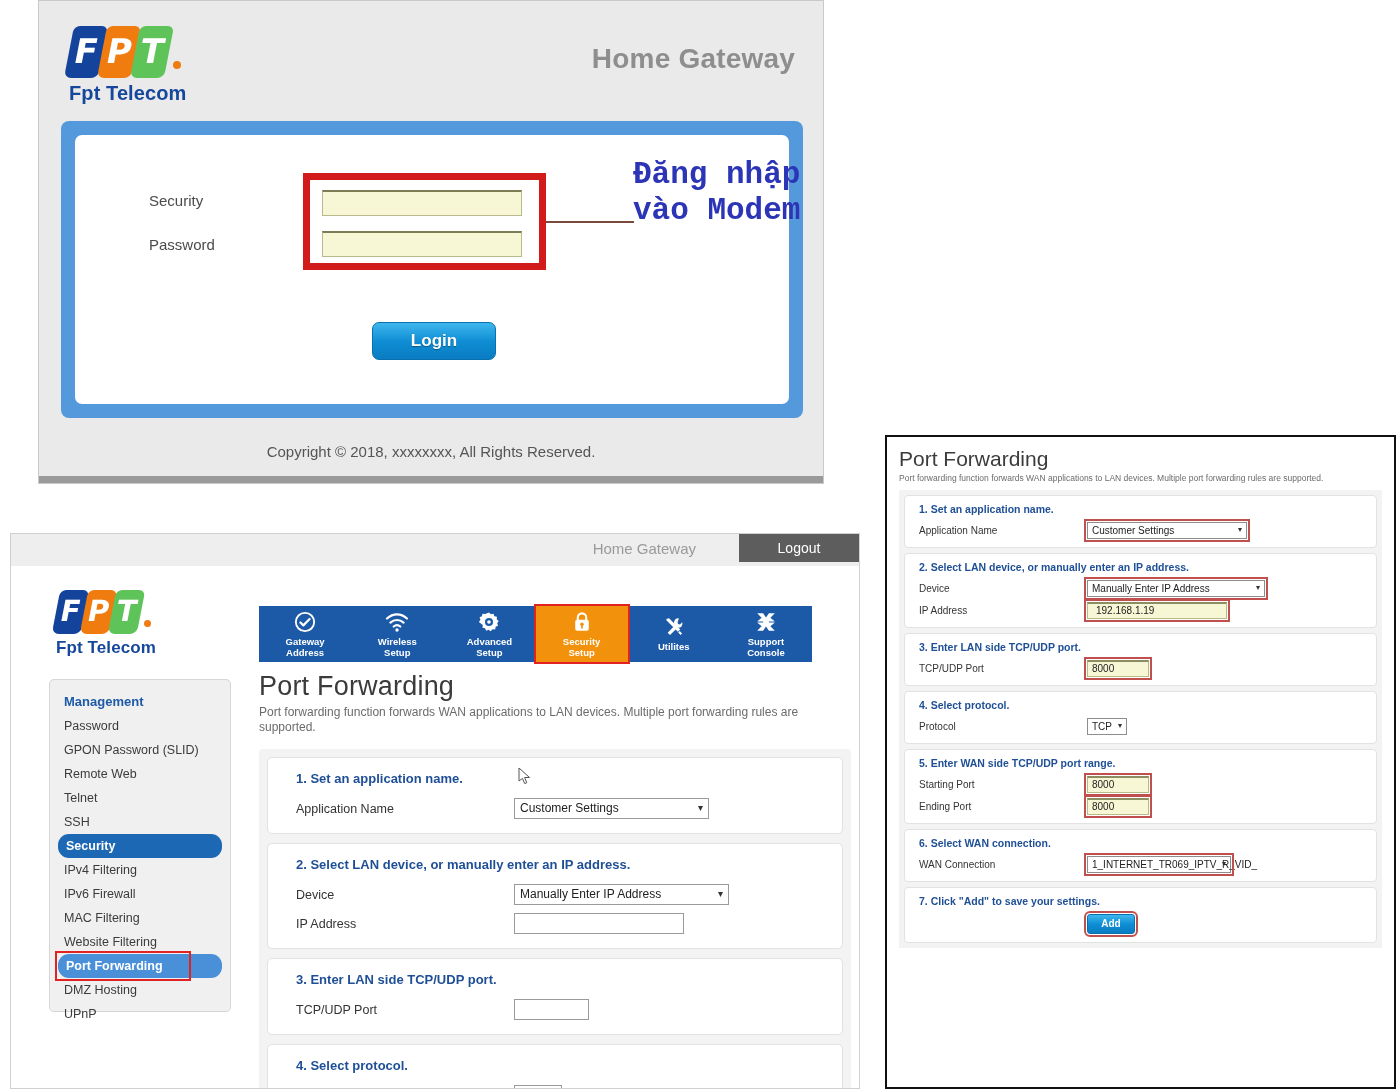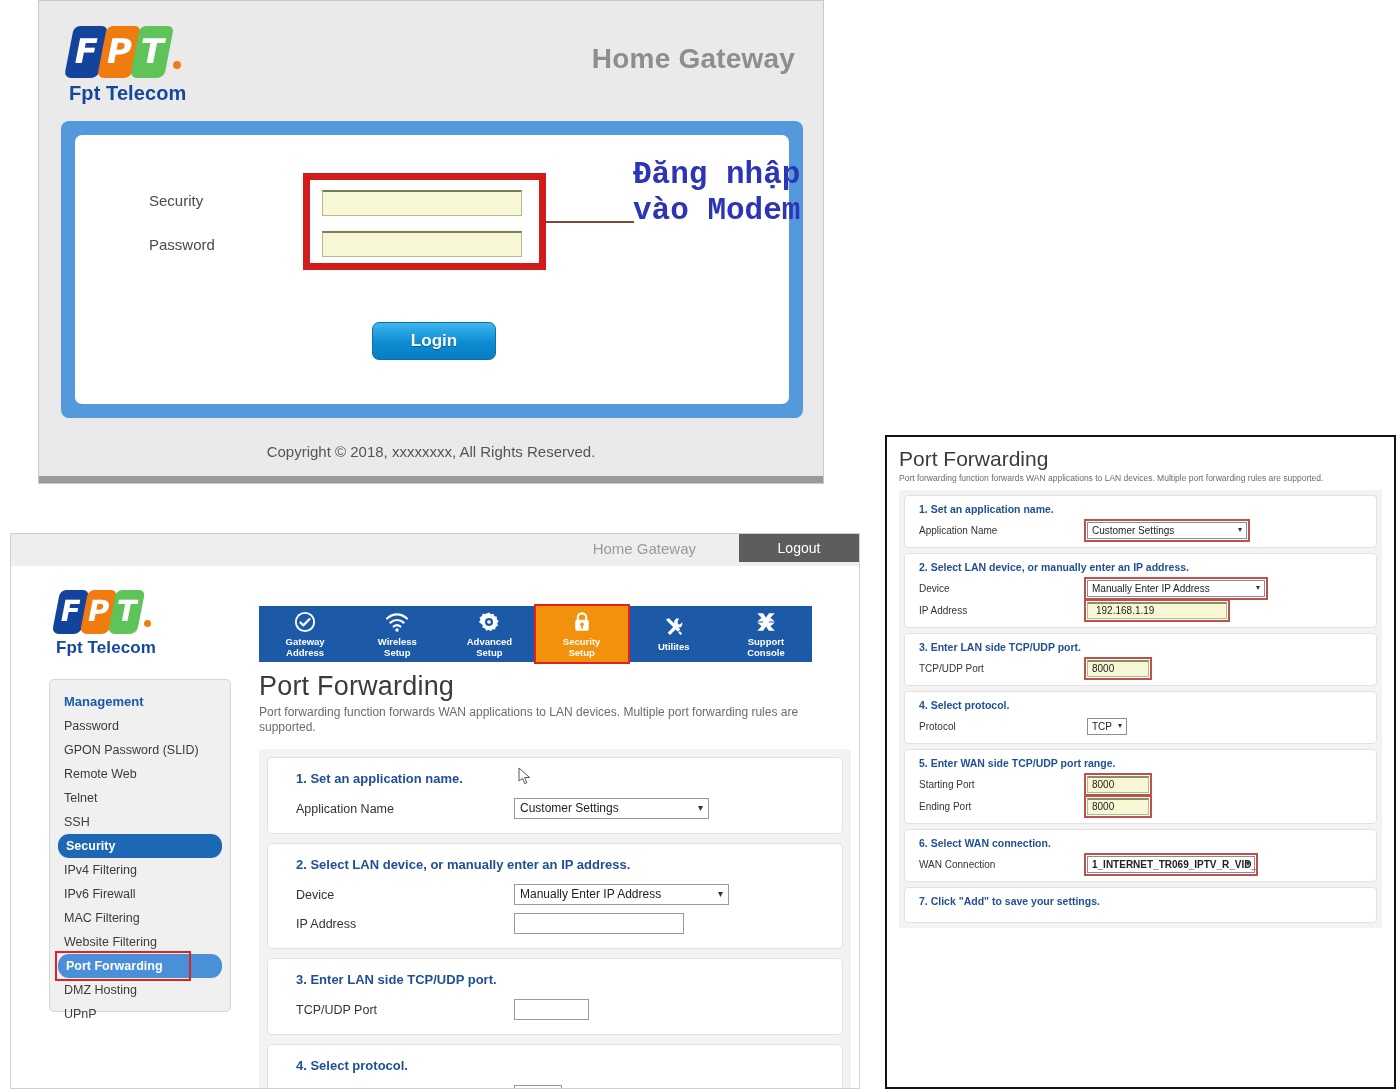--- a/index.html
+++ b/index.html
@@ -531,22 +531,26 @@
           </div>
           <div class="f-row">
             <div class="f-label">Ending Port</div>
             <div class="f-input hl" style="width: 62px;">8000</div>
           </div>
         </div>
         <div class="f-section">
           <div class="f-title">6. Select WAN connection.</div>
           <div class="f-row">
             <div class="f-label">WAN Connection</div>
-            <div class="f-select hl" style="width: 168px; font-weight: bold;">1_INTERNET_TR069_IPTV_R_VID_</div>
+            <div class="f-select hl" style="width: 144px;">1_INTERNET_TR069_IPTV_R_VID_</div>
           </div>
         </div>
         <div class="f-section">
           <div class="f-title">7. Click "Add" to save your settings.</div>
+          <div class="f-row">
+            <div class="f-label"></div>
+            <div id="add-button" class="hl" style="width: 48px;">Add</div>
+          </div>
         </div>
       </div>
   </div>
 
 </div>
 
 </body></html>

